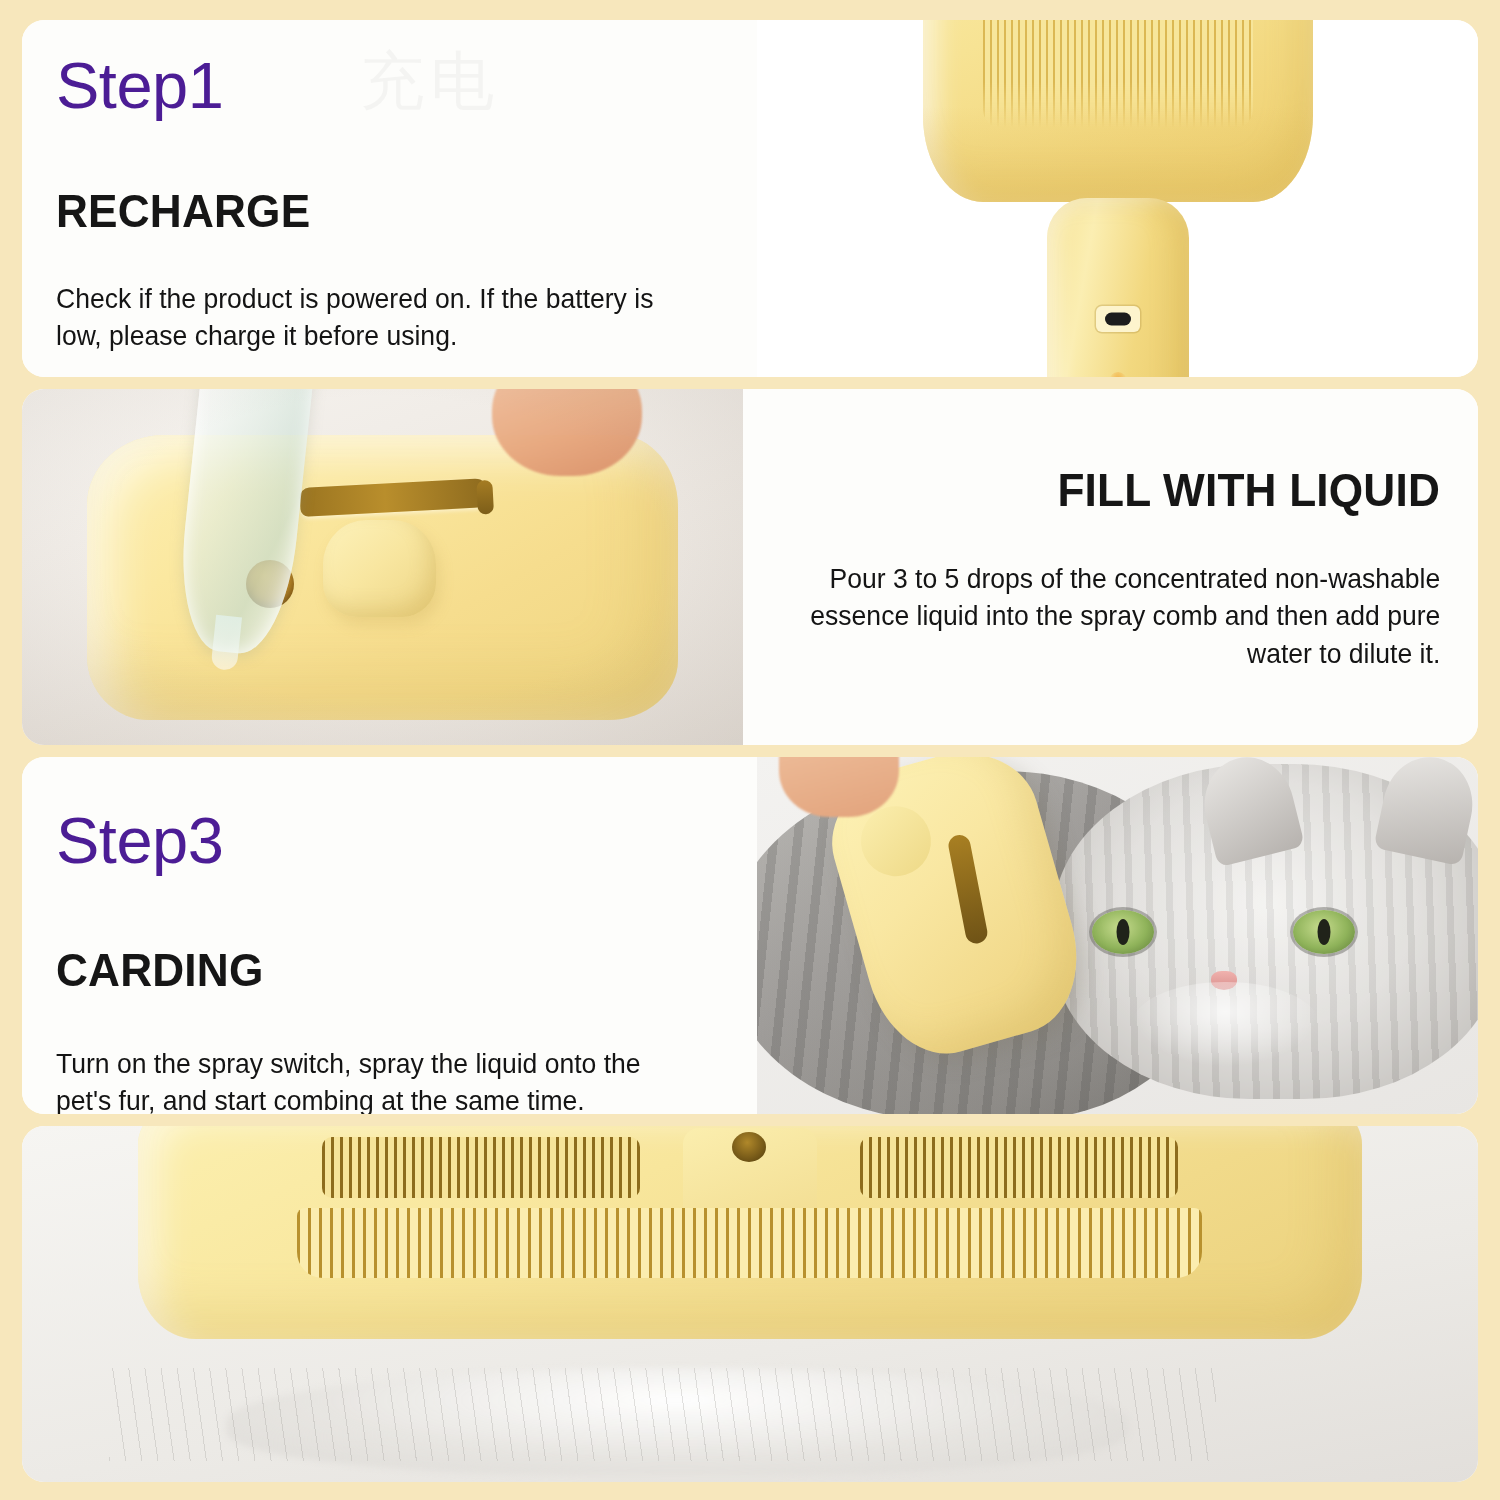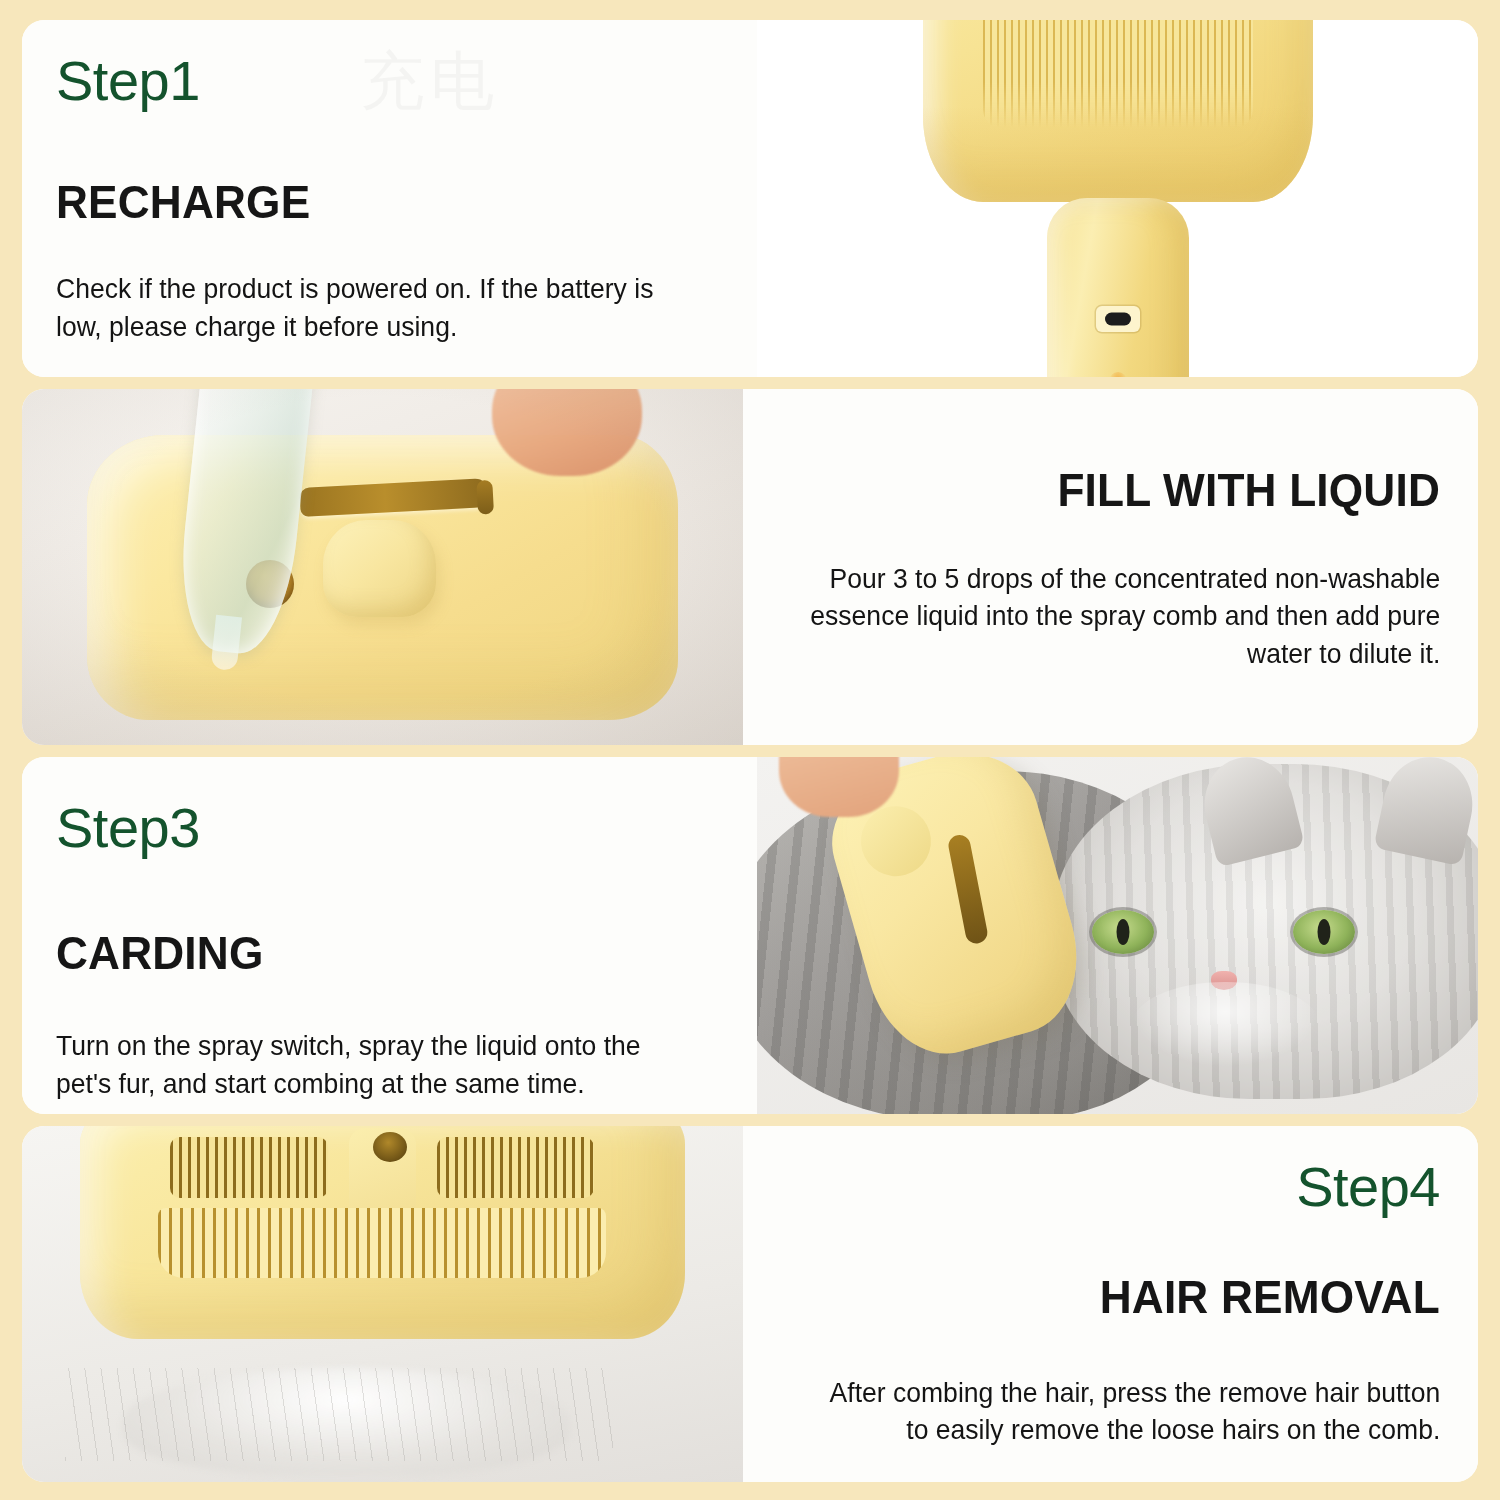--- a/index.html
+++ b/index.html
@@ -38,23 +38,23 @@
     display:flex; flex-direction:column;
     justify-content:flex-start;
     background:#fdfdfb;
     z-index:2;
   }
   .text-pane.align-right{ align-items:flex-end; text-align:right; padding-right:38px; }
   .text-pane.align-left{ align-items:flex-start; text-align:left; }
 
   .step-number{
     font-family:"Liberation Sans", sans-serif;
-    font-size:56px;
+    font-size:65px;
     font-weight:400;
-    color:#14532d;
+    color:#4c1d95;
     letter-spacing:-0.5px;
     line-height:1.05;
     white-space:nowrap;
   }
   .step-title{
     font-family:"Liberation Sans", sans-serif;
     font-weight:700;
     font-size:47px;
     color:#161616;
     letter-spacing:0.2px;
@@ -79,21 +79,21 @@
 
   
   .row1 .step-number{ margin-top:6px; }
   .row1 .step-title { margin-top:66px; }
   .row1 .step-desc  { margin-top:44px; }
 
   .row2 .step-number{ margin-top:4px; }
   .row2 .step-title { margin-top:50px; }
   .row2 .step-desc  { margin-top:46px; }
 
-  .row3 .step-number{ margin-top:16px; }
+  .row3 .step-number{ margin-top:24px; }
   .row3 .step-title { margin-top:70px; }
   .row3 .step-desc  { margin-top:50px; }
 
   .row4 .step-number{ margin-top:6px; }
   .row4 .step-title { margin-top:56px; }
   .row4 .step-desc  { margin-top:52px; }
 
   
   .watermark{
     position:absolute;
@@ -436,25 +436,20 @@
       <div class="muzzle"></div>
       <div class="brush">
         <div class="brush-knob"></div>
         <div class="brush-slot"></div>
       </div>
       <div class="hand"></div>
     </div>
   </section>
 
   <section class="step-card media-left row4">
-    <div class="text-pane align-right">
-      <div class="step-number">Step4</div>
-      <div class="step-title">HAIR REMOVAL</div>
-      <div class="step-desc">After combing the hair, press the remove hair button to easily remove the loose hairs on the comb.</div>
-    </div>
     <div class="media-pane m4">
       <div class="head">
         <div class="teeth-upper-l"></div>
         <div class="teeth-upper-r"></div>
         <div class="center-post"></div>
         <div class="spray-hole"></div>
         <div class="teeth-lower"></div>
       </div>
       <div class="hair-pile"></div>
       <div class="hair-strands"></div>

